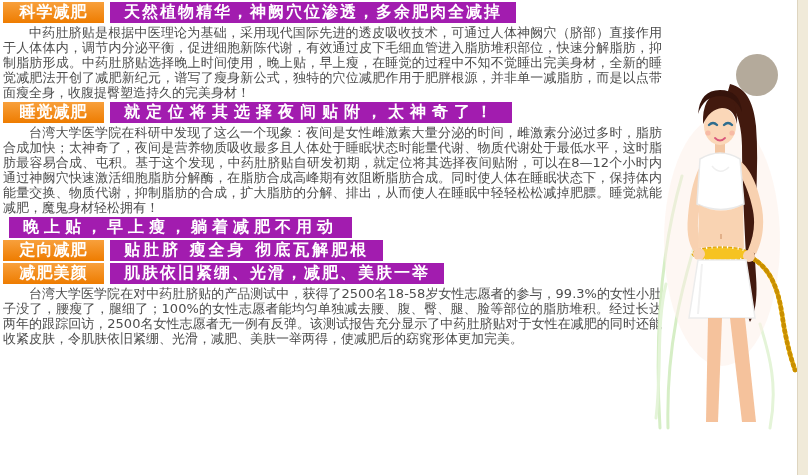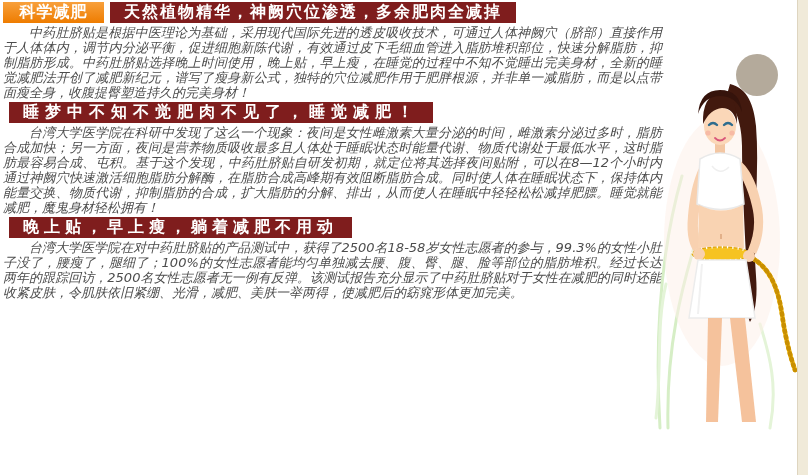--- a/index.html
+++ b/index.html
@@ -8,30 +8,30 @@
     font-family:"DejaVu Sans","Liberation Sans",sans-serif;
   }
   .content{position:absolute;left:0;top:0;width:664px;padding:2px 0 0 3px;box-sizing:border-box;}
   .sec-header{display:flex;align-items:center;height:21px;margin:0 0 2px 0;}
   .sec-label{
     width:101px;flex:0 0 auto;background:linear-gradient(#f8a03c,#ee7c00);
     color:#ffffff;font-weight:bold;font-size:16px;letter-spacing:1px;
     display:flex;align-items:center;justify-content:center;
   }
   .sec-title{
-    margin-left:6px;background:#7f1d1d;color:#ffffff;font-weight:bold;font-size:16px;
+    margin-left:6px;background:#a21caf;color:#ffffff;font-weight:bold;font-size:16px;
     display:flex;align-items:center;padding:0 14px;white-space:nowrap;
   }
   .ls2{letter-spacing:2px;}
   .ls3{letter-spacing:3px;}
   .ls5{letter-spacing:5px;}
   .ls6{letter-spacing:6px;}
   .sec-body{
     margin:1px 2px 2px 0;font-size:13px;line-height:15px;color:#4c4c4c;
-    text-indent:2em;text-align:justify;font-style:italic;
+    text-indent:2em;text-align:justify;
   }
   .figure{position:absolute;left:652px;top:26px;width:146px;height:404px;}
   .edge-strip{
     position:absolute;right:0;top:0;width:10px;height:475px;
     background:#f0ead9;border-left:1px solid #ded5c0;
   }
 </style>
 </head>
 <body>
 
@@ -42,35 +42,44 @@
     <section class="sec">
       <div class="sec-header">
         <span class="sec-label">科学减肥</span>
         <span class="sec-title ls2">天然植物精华，神阙穴位渗透，多余肥肉全减掉</span>
       </div>
       <p class="sec-body">中药肚脐贴是根据中医理论为基础，采用现代国际先进的透皮吸收技术，可通过人体神阙穴（脐部）直接作用于人体体内，调节内分泌平衡，促进细胞新陈代谢，有效通过皮下毛细血管进入脂肪堆积部位，快速分解脂肪，抑制脂肪形成。中药肚脐贴选择晚上时间使用，晚上贴，早上瘦，在睡觉的过程中不知不觉睡出完美身材，全新的睡觉减肥法开创了减肥新纪元，谱写了瘦身新公式，独特的穴位减肥作用于肥胖根源，并非单一减脂肪，而是以点带面瘦全身，收腹提臀塑造持久的完美身材！</p>
     </section>
 
     <section class="sec">
       <div class="sec-header">
-        <span class="sec-title ls6">睡梦中不知不觉肥肉不见了，睡觉减肥！</span>
+        <span class="sec-label">睡觉减肥</span>
+        <span class="sec-title ls6">就定位将其选择夜间贴附，太神奇了！</span>
       </div>
-      <p class="sec-body">台湾大学医学院在科研中发现了这么一个现象：夜间是女性雌激素大量分泌的时间，雌激素分泌过多时，脂肪合成加快；另一方面，夜间是营养物质吸收最多且人体处于睡眠状态时能量代谢、物质代谢处于最低水平，这时脂肪最容易合成、屯积。基于这个发现，中药肚脐贴自研发初期，就定位将其选择夜间贴附，可以在8—12个小时内通过神阙穴快速激活细胞脂肪分解酶，在脂肪合成高峰期有效阻断脂肪合成。同时使人体在睡眠状态下，保持体内能量交换、物质代谢，抑制脂肪的合成，扩大脂肪的分解、排出，从而使人在睡眠中轻轻松松减掉肥膘。睡觉就能减肥，魔鬼身材轻松拥有！</p>
+      <p class="sec-body">台湾大学医学院在科研中发现了这么一个现象：夜间是女性雌激素大量分泌的时间，雌激素分泌过多时，脂肪合成加快；太神奇了，夜间是营养物质吸收最多且人体处于睡眠状态时能量代谢、物质代谢处于最低水平，这时脂肪最容易合成、屯积。基于这个发现，中药肚脐贴自研发初期，就定位将其选择夜间贴附，可以在8—12个小时内通过神阙穴快速激活细胞脂肪分解酶，在脂肪合成高峰期有效阻断脂肪合成。同时使人体在睡眠状态下，保持体内能量交换、物质代谢，抑制脂肪的合成，扩大脂肪的分解、排出，从而使人在睡眠中轻轻松松减掉肥膘。睡觉就能减肥，魔鬼身材轻松拥有！</p>
     </section>
 
     <section class="sec">
       <div class="sec-header">
         <span class="sec-title ls5">晚上贴，早上瘦，躺着减肥不用动</span>
       </div>
     </section>
 
     <section class="sec">
+      <div class="sec-header">
+        <span class="sec-label">定向减肥</span>
+        <span class="sec-title ls3">贴肚脐 瘦全身 彻底瓦解肥根</span>
+      </div>
     </section>
 
     <section class="sec">
+      <div class="sec-header">
+        <span class="sec-label">减肥美颜</span>
+        <span class="sec-title ls2">肌肤依旧紧绷、光滑，减肥、美肤一举</span>
+      </div>
       <p class="sec-body">台湾大学医学院在对中药肚脐贴的产品测试中，获得了2500名18-58岁女性志愿者的参与，99.3%的女性小肚子没了，腰瘦了，腿细了；100%的女性志愿者能均匀单独减去腰、腹、臀、腿、脸等部位的脂肪堆积。经过长达两年的跟踪回访，2500名女性志愿者无一例有反弹。该测试报告充分显示了中药肚脐贴对于女性在减肥的同时还能收紧皮肤，令肌肤依旧紧绷、光滑，减肥、美肤一举两得，使减肥后的窈窕形体更加完美。</p>
     </section>
 
   </div>
 
   <svg class="figure" viewBox="0 0 146 404" aria-hidden="true">
 
     <g fill="none" stroke="#d6eec6" stroke-width="3" stroke-linecap="round">
       <path d="M8,402 C2,300 10,220 30,150"></path>
       <path d="M16,402 C14,320 30,260 46,208"></path>

